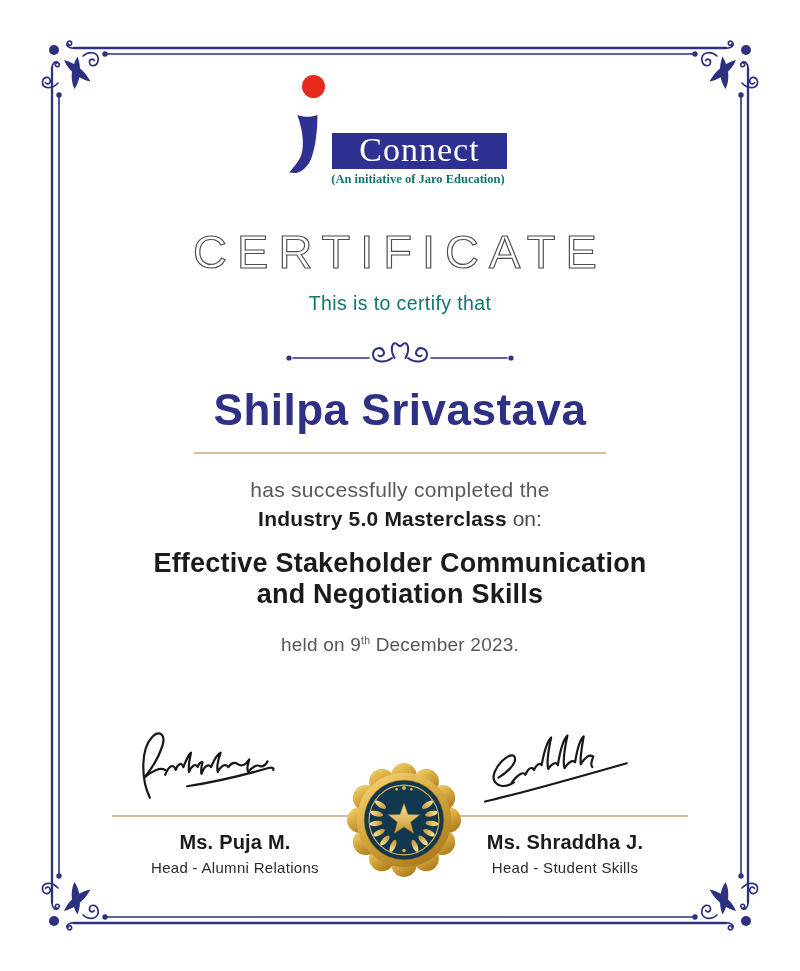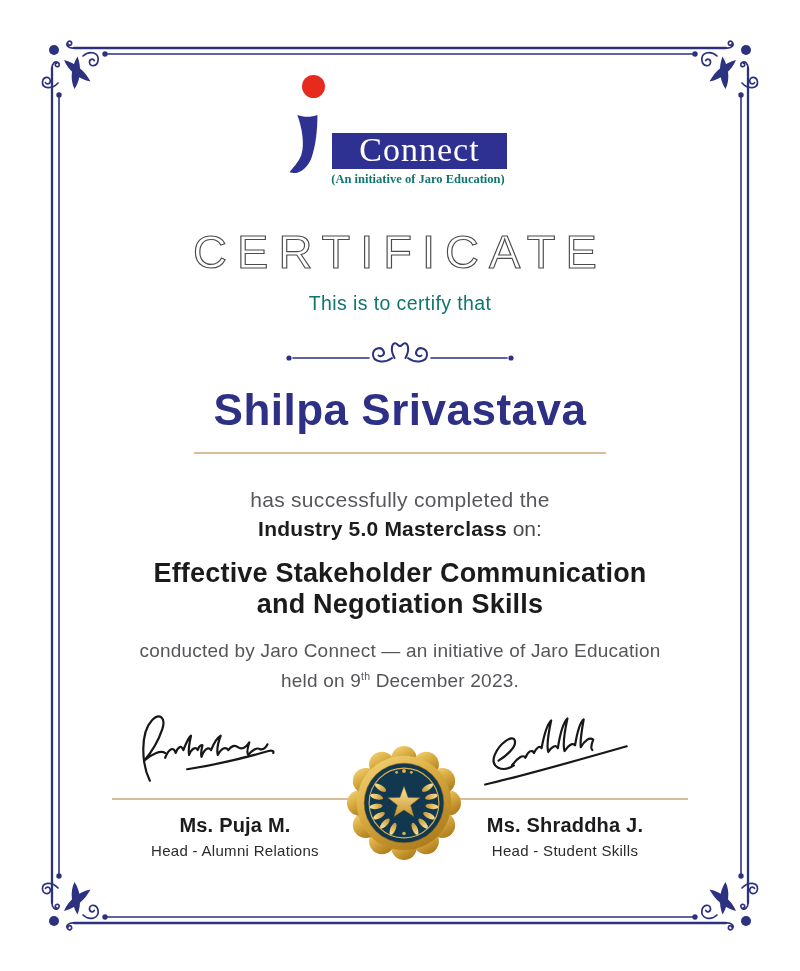--- a/index.html
+++ b/index.html
@@ -20,30 +20,30 @@
   .logo .tagline{position:absolute;left:34px;top:106px;width:192px;text-align:center;
                  font-family:"Liberation Serif",serif;font-weight:700;font-size:12.5px;color:#0f766e;}
 
   .cert-title-svg{margin-top:36px;}
   .intro{margin-top:12px;font-size:19.5px;color:#0f766e;letter-spacing:.4px;}
   .divider{margin-top:22px;}
 
   .name{margin-top:14px;font-size:44px;font-weight:700;color:#2d3084;letter-spacing:.5px;}
   .rule-name{margin-top:17px;width:412px;height:2px;background:#d7bd9b;}
 
-  .body1{margin-top:32px;font-size:21px;color:#57585c;letter-spacing:.3px;line-height:27px;}
+  .body1{margin-top:22px;font-size:21px;color:#57585c;letter-spacing:.3px;line-height:27px;}
   .body2{margin-top:2px;font-size:21px;color:#4a4b4f;line-height:27px;}
   .body2 .prog-bold{font-weight:700;color:#1c1c1e;letter-spacing:.2px;}
 
   .course{margin-top:16px;text-align:center;font-size:27px;font-weight:700;color:#1b1b1d;line-height:31px;letter-spacing:.2px;}
   .conducted{margin-top:18px;text-align:center;font-size:19px;color:#55565a;line-height:26px;letter-spacing:.2px;}
   .conducted sup{font-size:.55em;vertical-align:super;}
 
   
-  .footer{position:absolute;left:60px;right:60px;top:698px;height:180px;padding-left:40px;}
+  .footer{position:absolute;left:60px;right:60px;top:715px;height:180px;padding-left:40px;}
   .footer-rule{position:absolute;left:52px;right:52px;top:100px;height:2px;background:#d7bd9b;z-index:1;}
   .sig{position:absolute;display:flex;flex-direction:column;align-items:center;z-index:2;}
   .sig.left{left:50px;width:250px;top:10px;}
   .sig.right{right:45px;width:260px;top:10px;}
   .signature{height:88px;}
   .sig-name{margin-top:18px;font-size:20px;font-weight:700;color:#1b1b1d;letter-spacing:.2px;}
   .sig-title{margin-top:5px;font-size:15px;color:#2b2b2d;letter-spacing:.3px;}
   .badge{position:absolute;left:50%;top:46px;margin-left:-55px;width:118px;height:118px;z-index:3;}
 </style>
 </head>
@@ -123,21 +123,20 @@
 
     <div class="body1">has successfully completed the</div>
     <div class="body2"><span class="prog-bold">Industry 5.0 Masterclass</span><span> on:</span></div>
 
     <div class="course">
       <div>Effective Stakeholder Communication</div>
       <div>and Negotiation Skills</div>
     </div>
 
     <div class="conducted">
-      <div>conducted by Jaro Connect — an initiative of Jaro Education</div>
       <div><span>held on 9</span><sup>th</sup><span> December 2023.</span></div>
     </div>
   </div>
 
   <div class="footer">
     <div class="footer-rule"></div>
 
     <div class="sig left">
       <svg class="signature" width="210" viewBox="0 0 210 92">
         <g stroke="#17171a" stroke-width="2.3" fill="none" stroke-linecap="round" stroke-linejoin="round">

